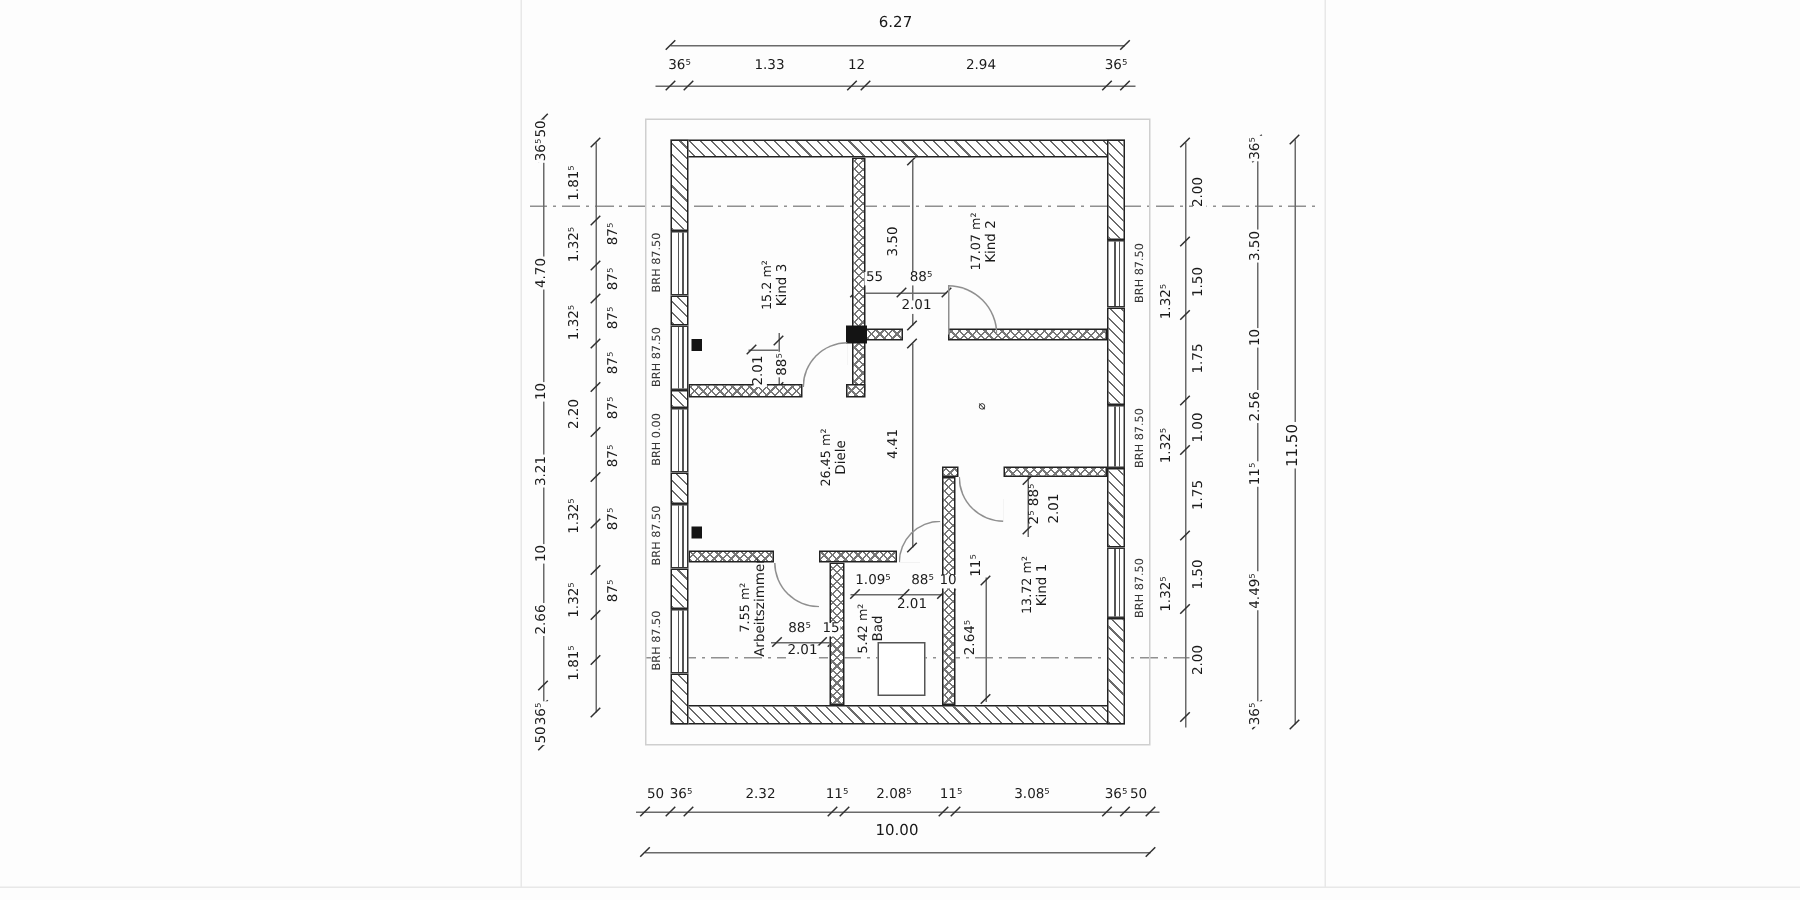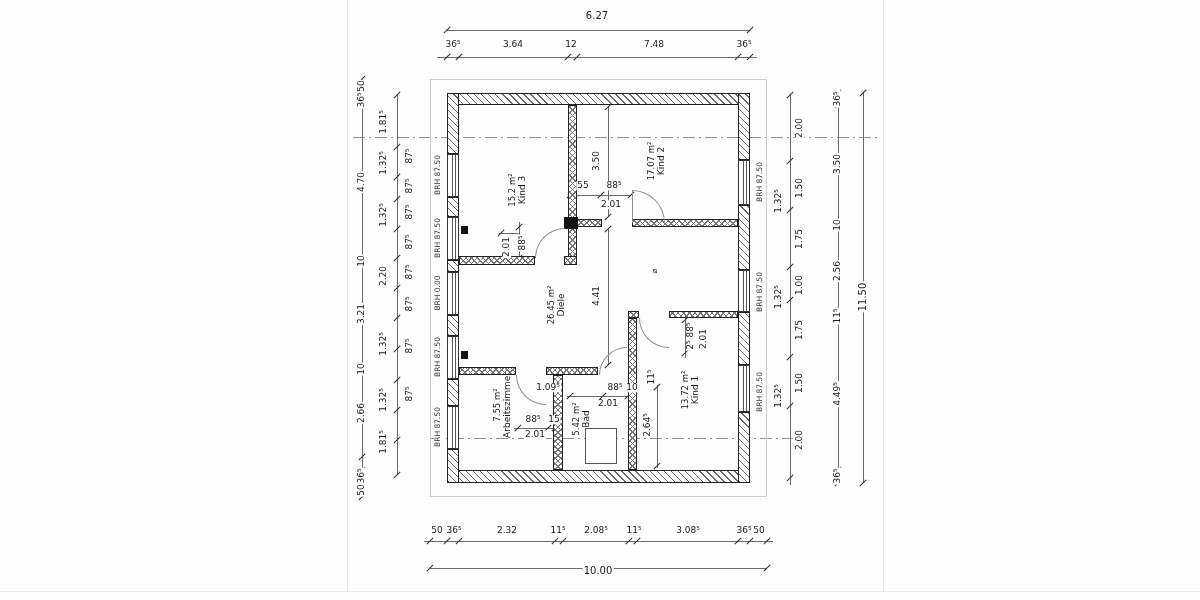--- a/index.html
+++ b/index.html
@@ -191,35 +191,35 @@
   <div class="ar ar-tr" style="left:632px;top:190px;width:33px;height:33px"></div>
   <div class="vl" style="left:632px;top:190px;height:33px;background:#8f8f8f"></div>
   <div class="ar ar-bl" style="left:516px;top:375px;width:30px;height:30px"></div>
   <div class="ar ar-tl" style="left:599px;top:347px;width:28px;height:28px"></div>
   <div class="ar ar-bl" style="left:639px;top:318px;width:30px;height:30px"></div>
 
   <div class="tub" style="left:585px;top:428px;width:32px;height:36px"></div>
 
   <span class="lb big" style="left:597px;top:16px">6.27</span>
   <span class="lb" style="left:453px;top:45px">36⁵</span>
-  <span class="lb" style="left:513px;top:45px">3.64</span>
+  <span class="lb" style="left:513px;top:45px">1.33</span>
   <span class="lb" style="left:571px;top:45px">12</span>
-  <span class="lb" style="left:654px;top:45px">7.48</span>
+  <span class="lb" style="left:654px;top:45px">2.94</span>
   <span class="lb" style="left:744px;top:45px">36⁵</span>
 
   <span class="lb" style="left:437px;top:531px">50</span>
   <span class="lb" style="left:454px;top:531px">36⁵</span>
   <span class="lb" style="left:507px;top:531px">2.32</span>
   <span class="lb" style="left:558px;top:531px">11⁵</span>
   <span class="lb" style="left:596px;top:531px">2.08⁵</span>
   <span class="lb" style="left:634px;top:531px">11⁵</span>
   <span class="lb" style="left:688px;top:531px">3.08⁵</span>
   <span class="lb" style="left:744px;top:531px">36⁵</span>
   <span class="lb" style="left:759px;top:531px">50</span>
-  <span class="lb big" style="left:598px;top:571px">10.00</span>
+  <span class="lb big" style="left:598px;top:555px">10.00</span>
 
   <span class="lb rv" style="left:362px;top:86px">50</span>
   <span class="lb rv" style="left:362px;top:100px">36⁵</span>
   <span class="lb rv" style="left:362px;top:182px">4.70</span>
   <span class="lb rv" style="left:362px;top:261px">10</span>
   <span class="lb rv" style="left:362px;top:314px">3.21</span>
   <span class="lb rv" style="left:362px;top:369px">10</span>
   <span class="lb rv" style="left:362px;top:413px">2.66</span>
   <span class="lb rv" style="left:362px;top:476px">36⁵</span>
   <span class="lb rv" style="left:362px;top:490px">50</span>
@@ -294,21 +294,21 @@
     <span class="n">Kind 1</span>
   </div>
 
   <span class="lb" style="left:583px;top:186px">55</span>
   <span class="lb" style="left:614px;top:186px">88⁵</span>
   <span class="lb" style="left:611px;top:205px">2.01</span>
   <span class="lb rv" style="left:507px;top:247px">2.01</span>
   <span class="lb rv" style="left:523px;top:243px">88⁵</span>
   <span class="lb rv" style="left:691px;top:336px">2⁵ 88⁵</span>
   <span class="lb rv" style="left:704px;top:339px">2.01</span>
-  <span class="lb" style="left:548px;top:388px">1.09⁵</span>
+  <span class="lb" style="left:582px;top:388px">1.09⁵</span>
   <span class="lb" style="left:615px;top:388px">88⁵</span>
   <span class="lb" style="left:632px;top:388px">10</span>
   <span class="lb" style="left:608px;top:404px">2.01</span>
   <span class="lb" style="left:533px;top:420px">88⁵</span>
   <span class="lb" style="left:554px;top:420px">15</span>
   <span class="lb" style="left:535px;top:435px">2.01</span>
   <span class="lb rv" style="left:597px;top:161px">3.50</span>
   <span class="lb rv" style="left:597px;top:296px">4.41</span>
   <span class="lb rv" style="left:652px;top:377px">11⁵</span>
   <span class="lb rv" style="left:648px;top:425px">2.64⁵</span>

